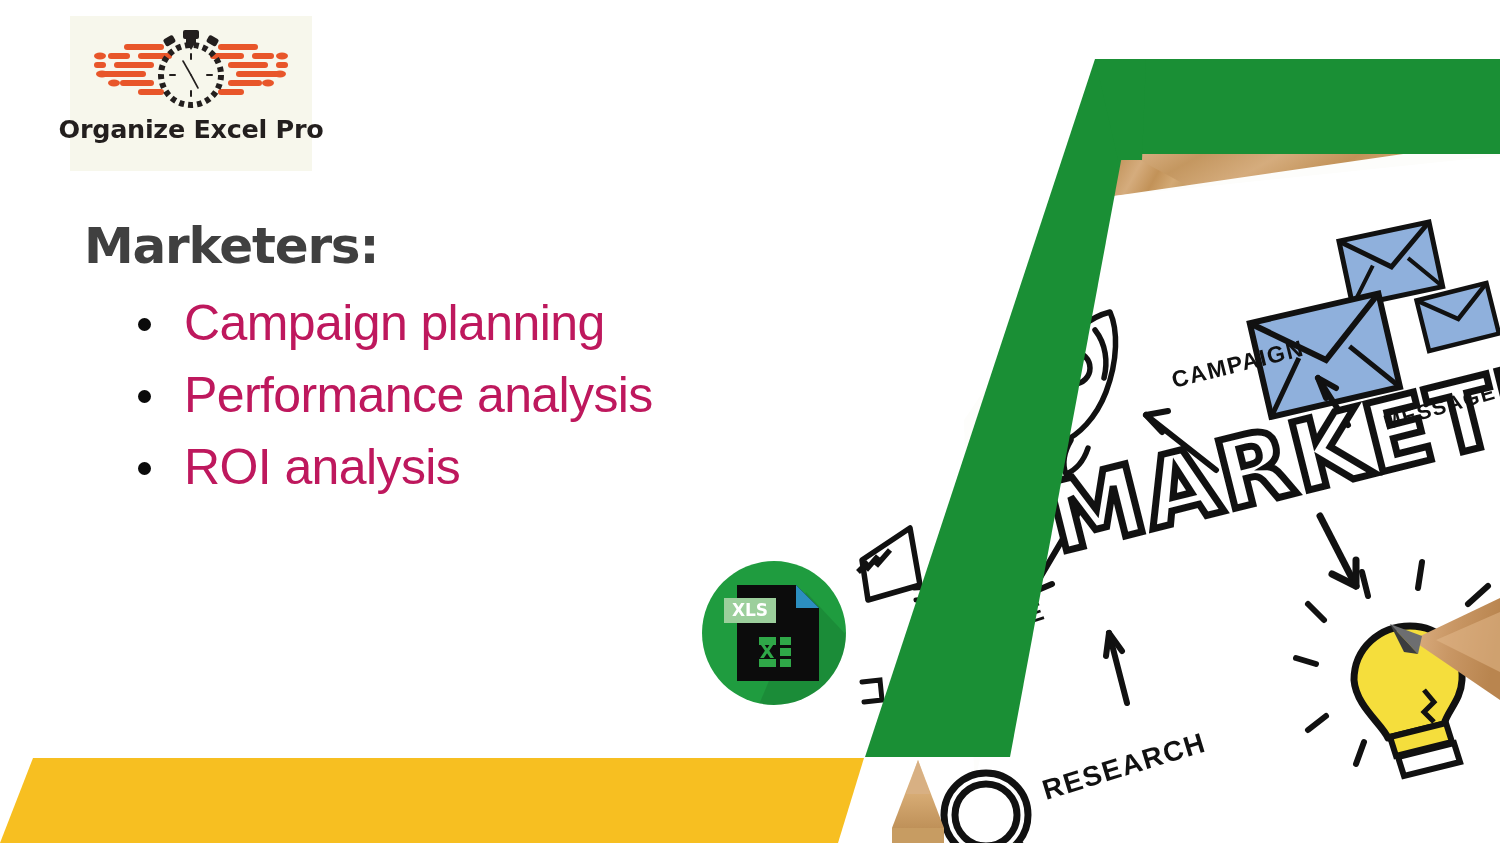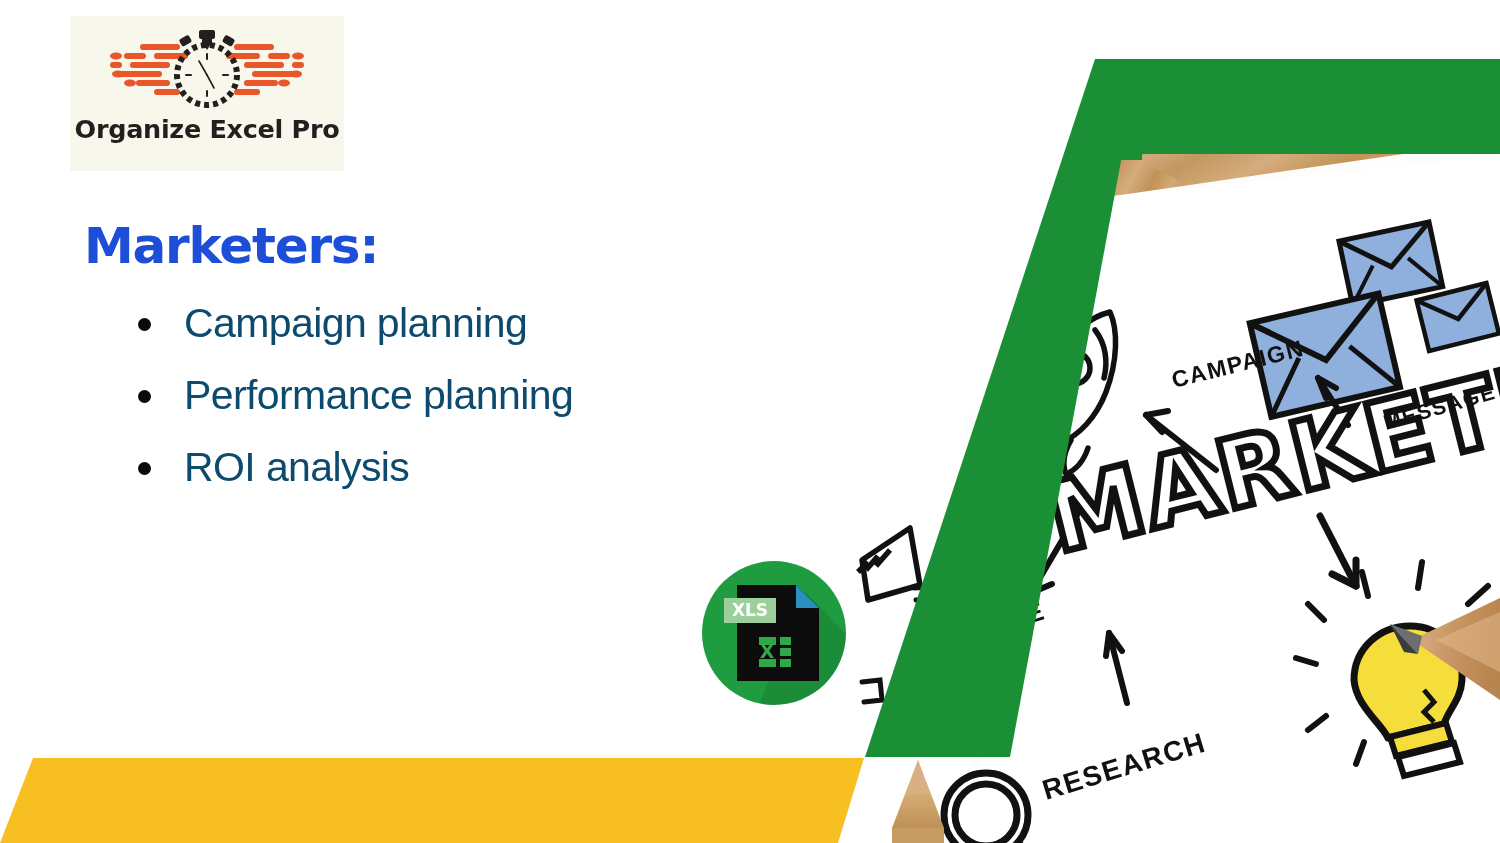--- a/index.html
+++ b/index.html
@@ -12,21 +12,21 @@
   #slide {
     position: relative;
     width: 1500px; height: 843px;
     background: #ffffff;
     overflow: hidden;
   }
 
   
   #logo-box {
     position: absolute; left: 70px; top: 16px;
-    width: 274px; height: 155px;
+    width: 242px; height: 155px;
     background: #f7f7ec;
     display: flex; flex-direction: column;
     align-items: center; justify-content: flex-start;
     padding-top: 12px;
   }
   #logo-mark { width: 210px; height: 80px; display: block; }
   #logo-word {
     font-family: "DejaVu Sans", sans-serif;
     font-weight: 700;
     font-size: 25.5px;
@@ -36,35 +36,35 @@
     white-space: nowrap;
   }
 
   
   #headline {
     position: absolute; left: 84px; top: 220px;
     font-family: "DejaVu Sans", sans-serif;
     font-weight: 700;
     font-size: 50px;
     letter-spacing: -1.2px;
-    color: #1d4ed8;
+    color: #404040;
     line-height: 1.05;
   }
   #bullets {
     position: absolute; left: 124px; top: 288px;
     width: 700px;
     list-style: none;
   }
   #bullets li {
     position: relative;
     font-family: "Liberation Sans", sans-serif;
     font-weight: 300;
-    font-size: 41px;
+    font-size: 50px;
     line-height: 70px;
-    color: #0c4a6e;
+    color: #be185d;
     letter-spacing: -0.6px;
     padding-left: 60px;
     margin-bottom: 2px;
   }
   #bullets li::before {
     content: "";
     position: absolute;
     left: 14px; top: 30px;
     width: 13px; height: 13px;
     border-radius: 50%;
@@ -312,21 +312,21 @@
       </g>
       <path d="M100,14 L110,14 L105,22 Z" fill="#231f1e"></path>
     </svg>
     <div id="logo-word">Organize Excel Pro</div>
   </div>
 
   <div id="headline">Marketers:</div>
 
   <ul id="bullets">
     <li>Campaign planning</li>
-    <li>Performance planning</li>
+    <li>Performance analysis</li>
     <li>ROI analysis</li>
   </ul>
 
   <svg id="xls-icon" viewBox="0 0 148 148" xmlns="http://www.w3.org/2000/svg">
     <defs>
       <clipPath id="circClip">
           <circle cx="74" cy="74" r="72"></circle>
         </clipPath>
     </defs>
     <circle cx="74" cy="74" r="72" fill="#1f9c3f"></circle>

